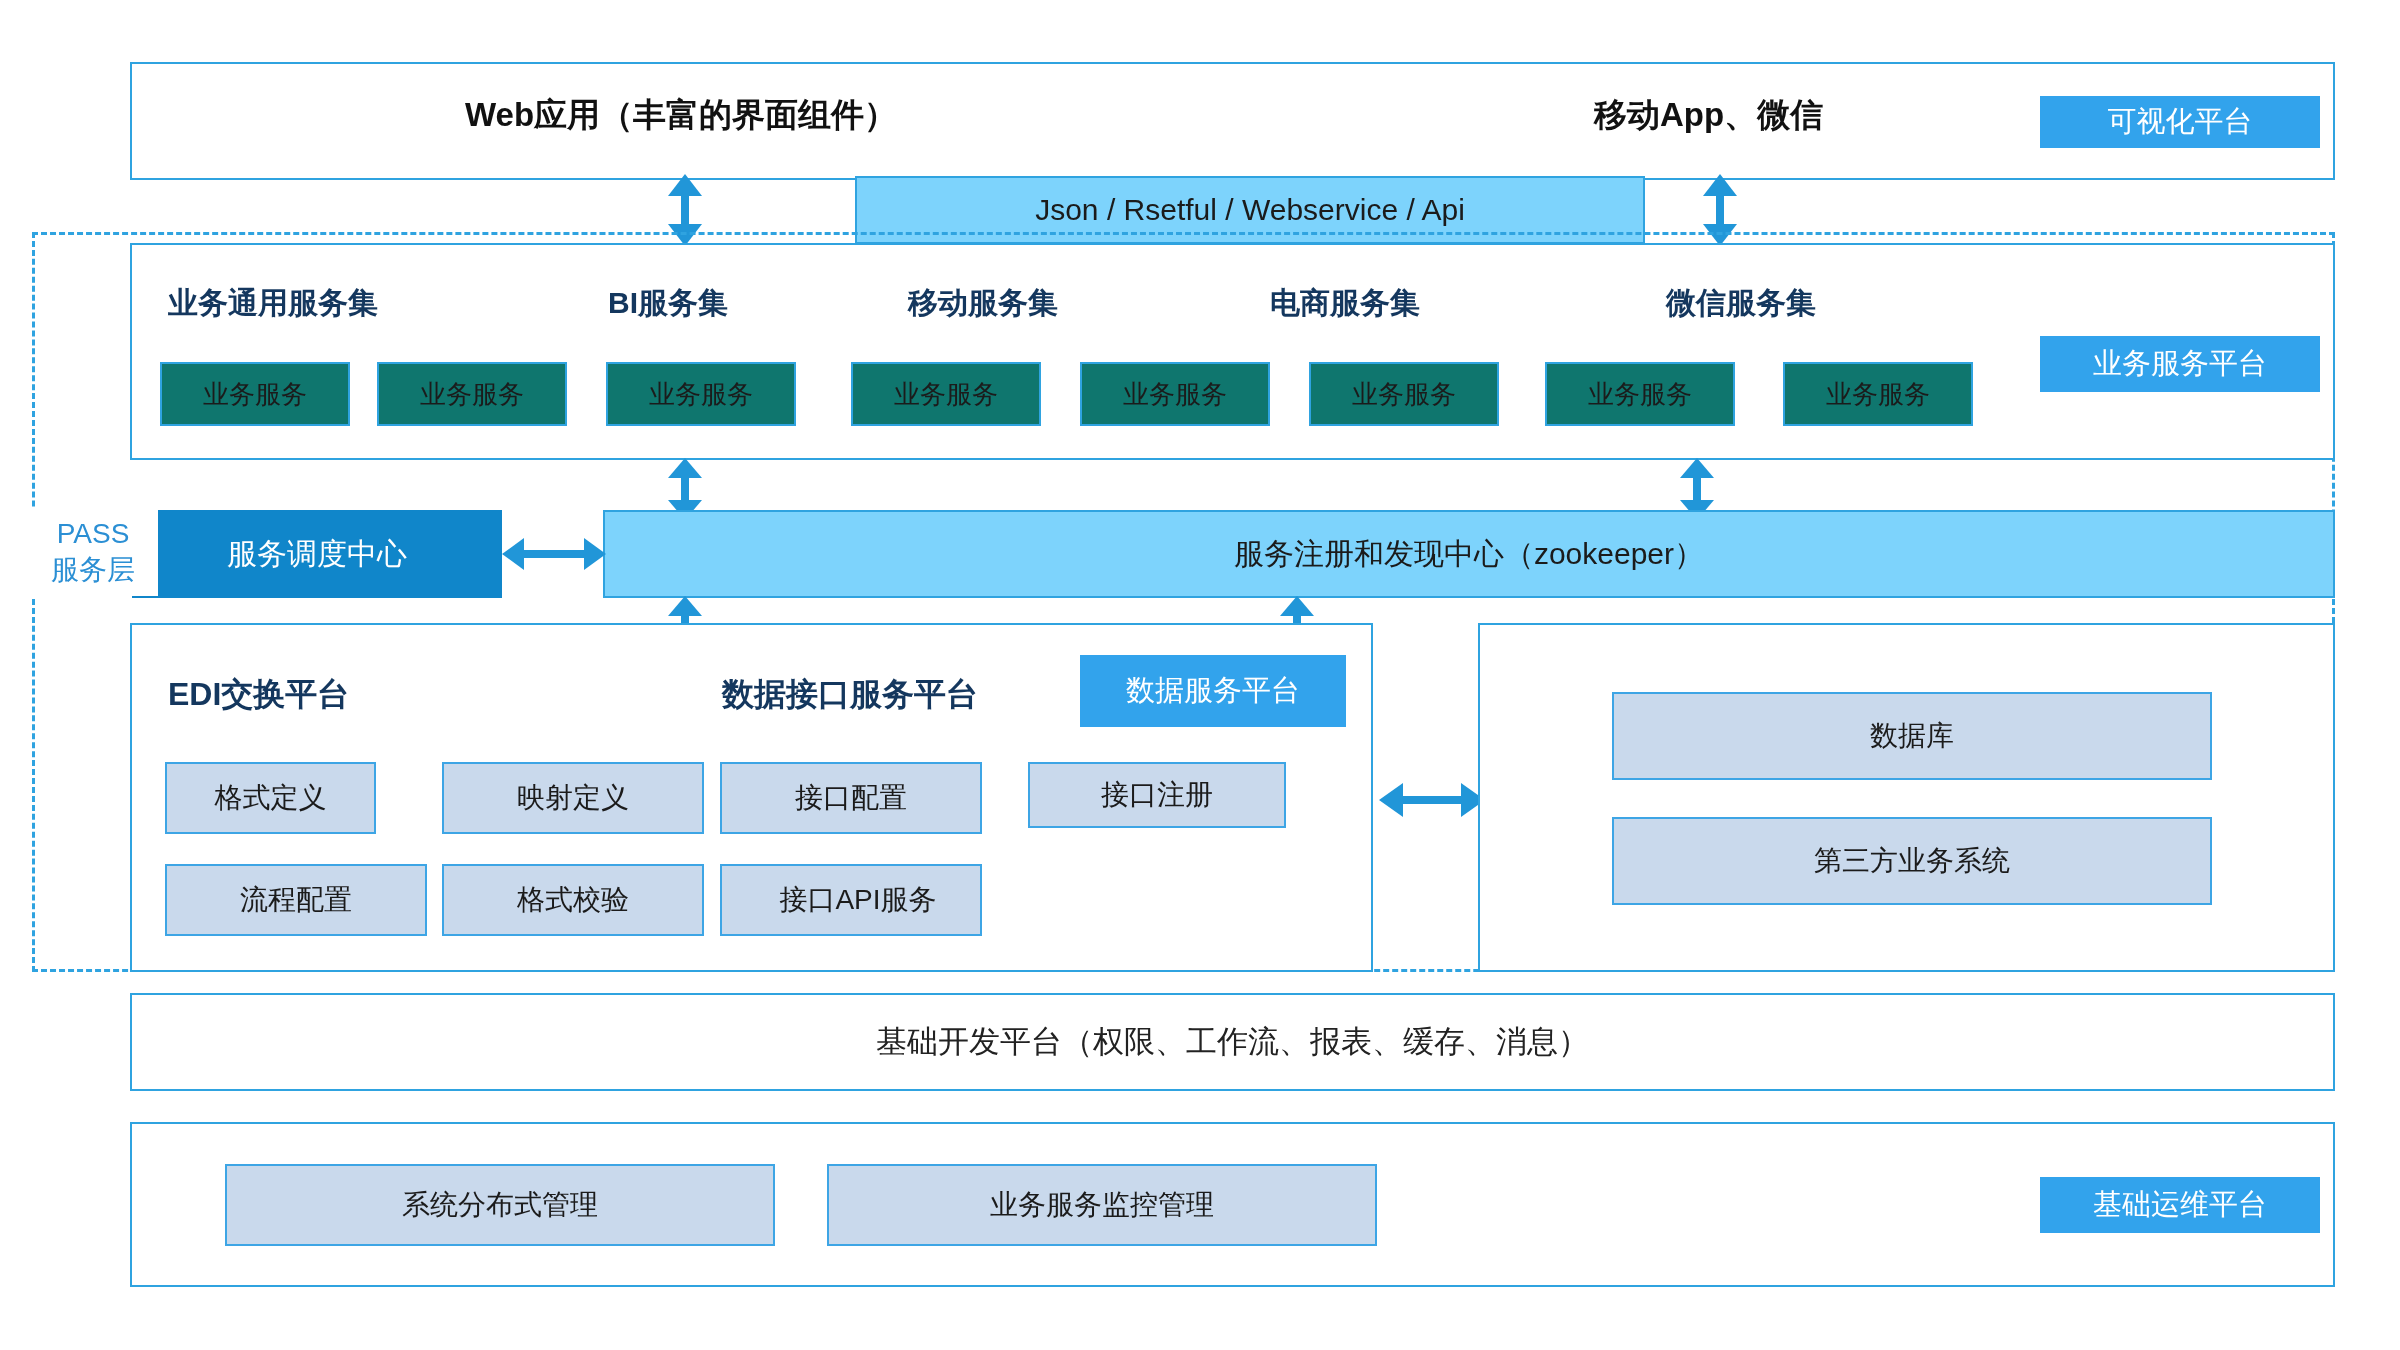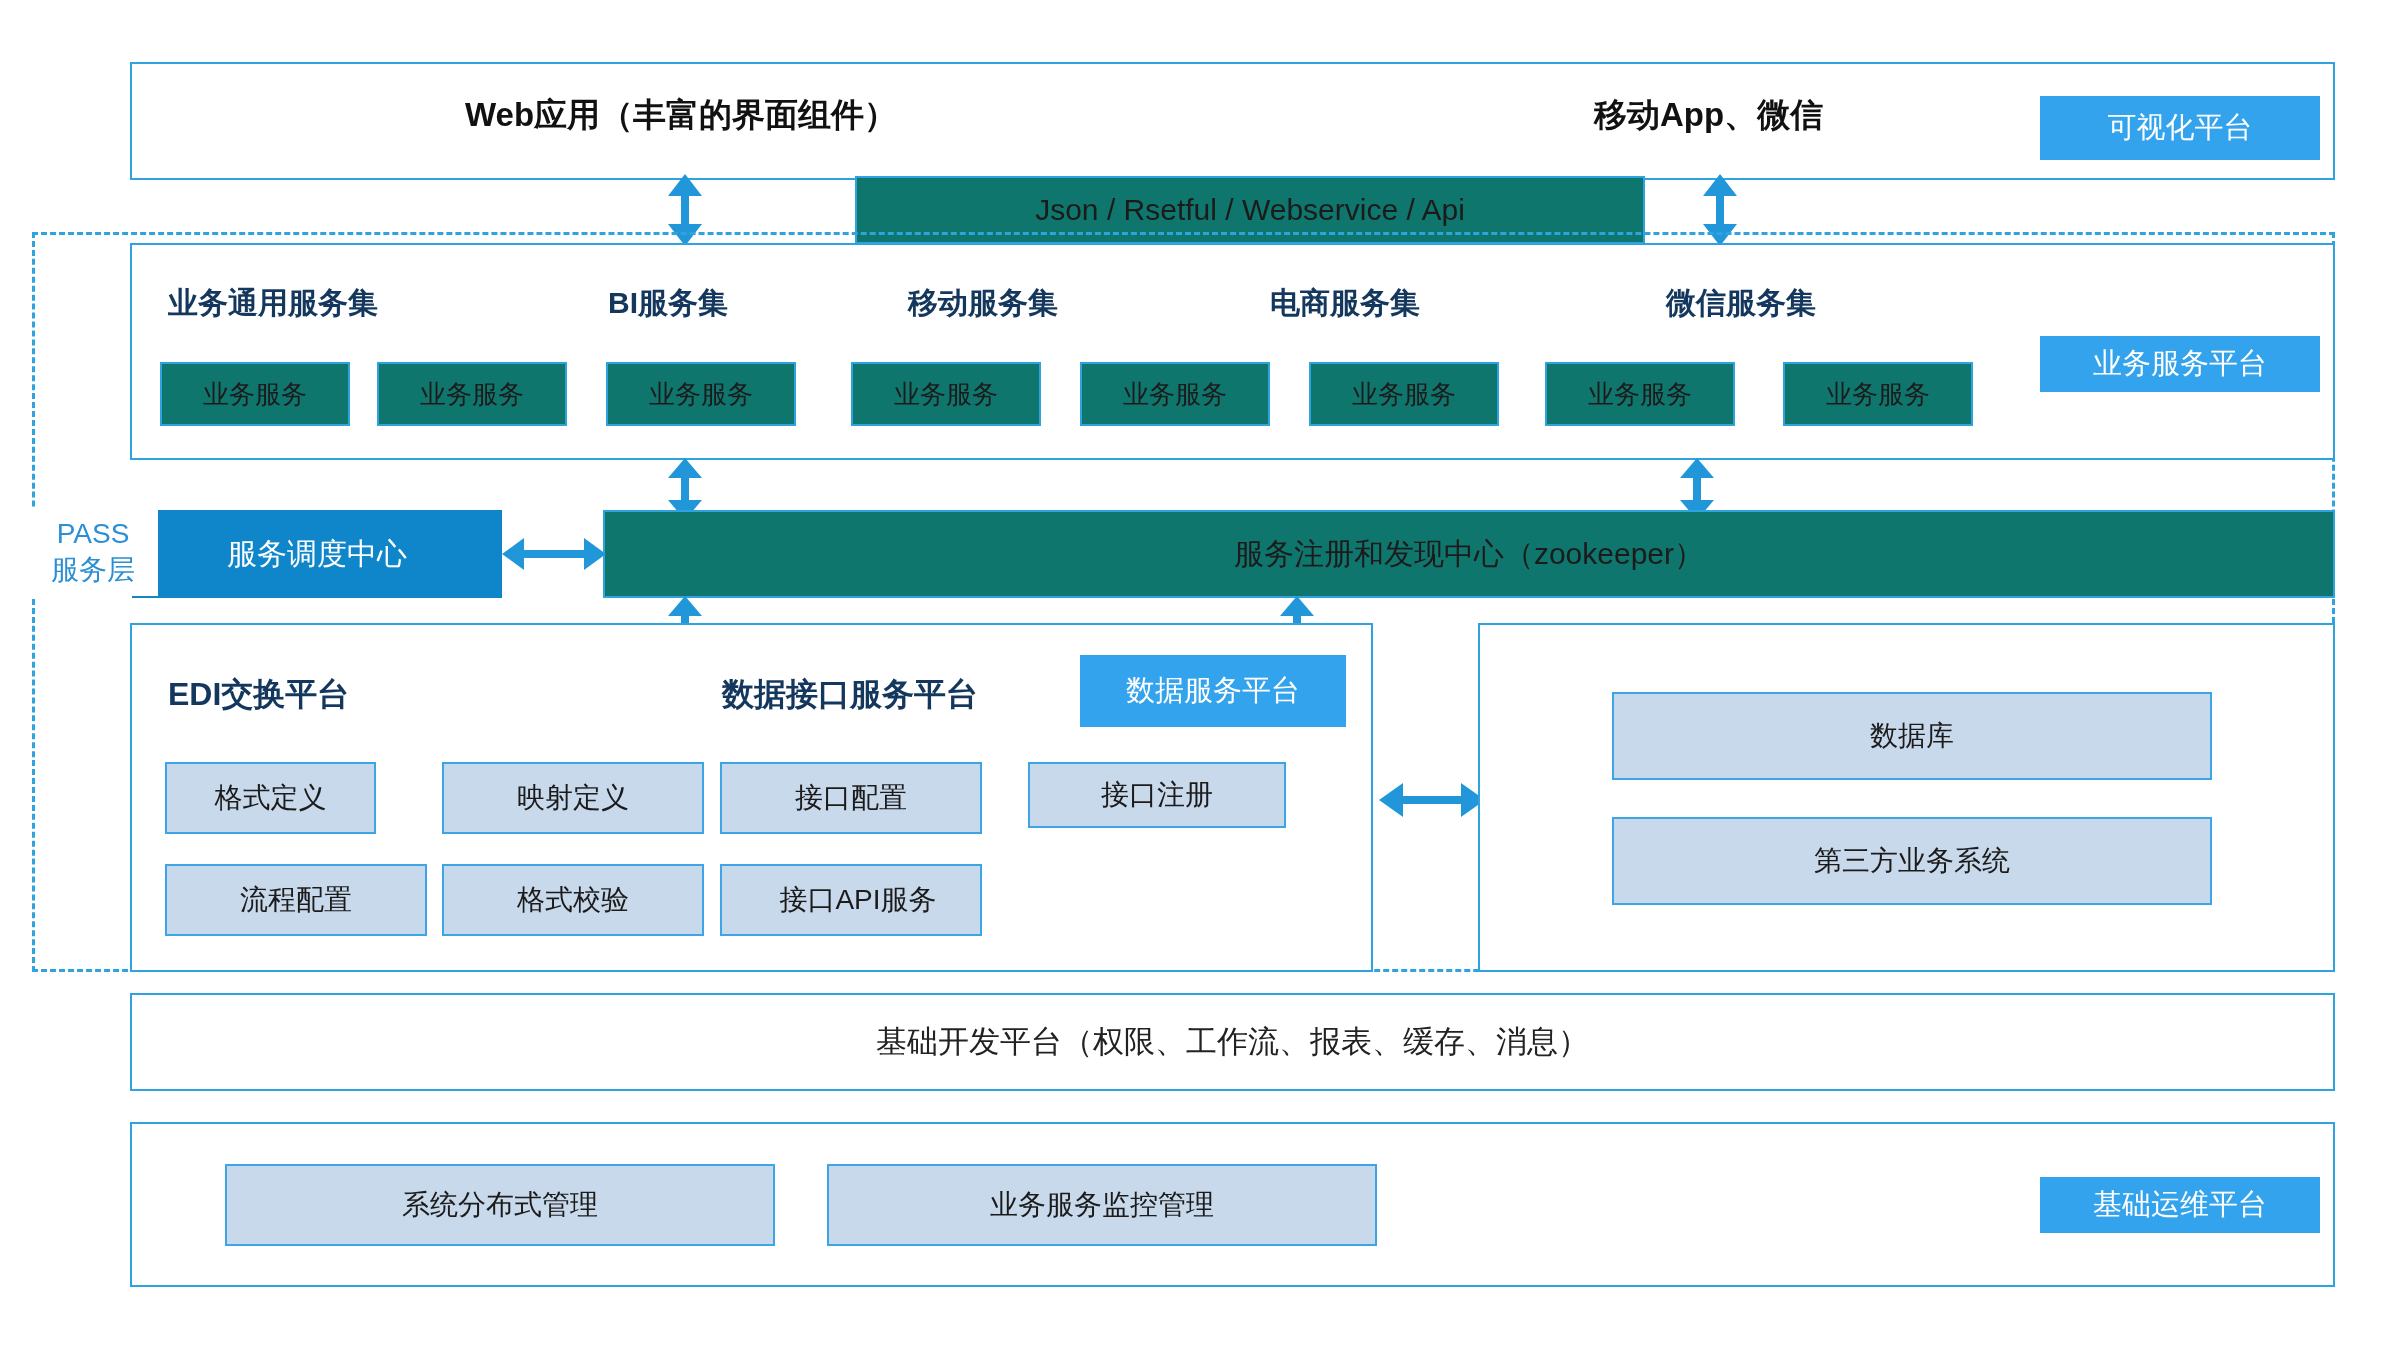--- a/index.html
+++ b/index.html
@@ -66,21 +66,21 @@
     display: flex;
     align-items: center;
     justify-content: center;
     color: #1b1b1b;
     font-size: 28px;
     white-space: nowrap;
   }
   .pale-bar {
     position: absolute;
     border: 2px solid #2fa3e0;
-    background: #0f766e;
+    background: #7dd3fc;
     display: flex;
     align-items: center;
     justify-content: center;
     color: #1b1b1b;
     font-size: 30px;
     white-space: nowrap;
   }
   .solid-blue {
     position: absolute;
     background: #1086ca;
@@ -121,21 +121,21 @@
 <body>
 
 <div id="canvas">
 
   <div class="frame" style="left:130px; top:62px; width:2205px; height:118px;"></div>
 
   <div class="hdr-bold" style="left:465px; top:93px; font-size:33px;">Web应用（丰富的界面组件）</div>
 
   <div class="hdr-bold" style="left:1594px; top:93px; font-size:33px;">移动App、微信</div>
 
-  <div class="badge" style="left:2040px; top:96px; width:280px; height:64px;text-align:right;">可视化平台</div>
+  <div class="badge" style="left:2040px; top:96px; width:280px; height:52px;text-align:right;">可视化平台</div>
 
   <div class="pale-bar" style="left:855px; top:176px; width:790px; height:68px;">Json / Rsetful / Webservice / Api</div>
 
   <div class="arrow-v" style="left:660px; top:174px; width:50px; height:72px;">
     <svg width="50" height="72" viewBox="0 0 50 72">
       <polygon points="25,0 42,22 8,22" fill="#2196d8"></polygon>
       <rect x="21" y="20" width="8" height="32" fill="#2196d8"></rect>
       <polygon points="25,72 42,50 8,50" fill="#2196d8"></polygon>
     </svg>
   </div>

